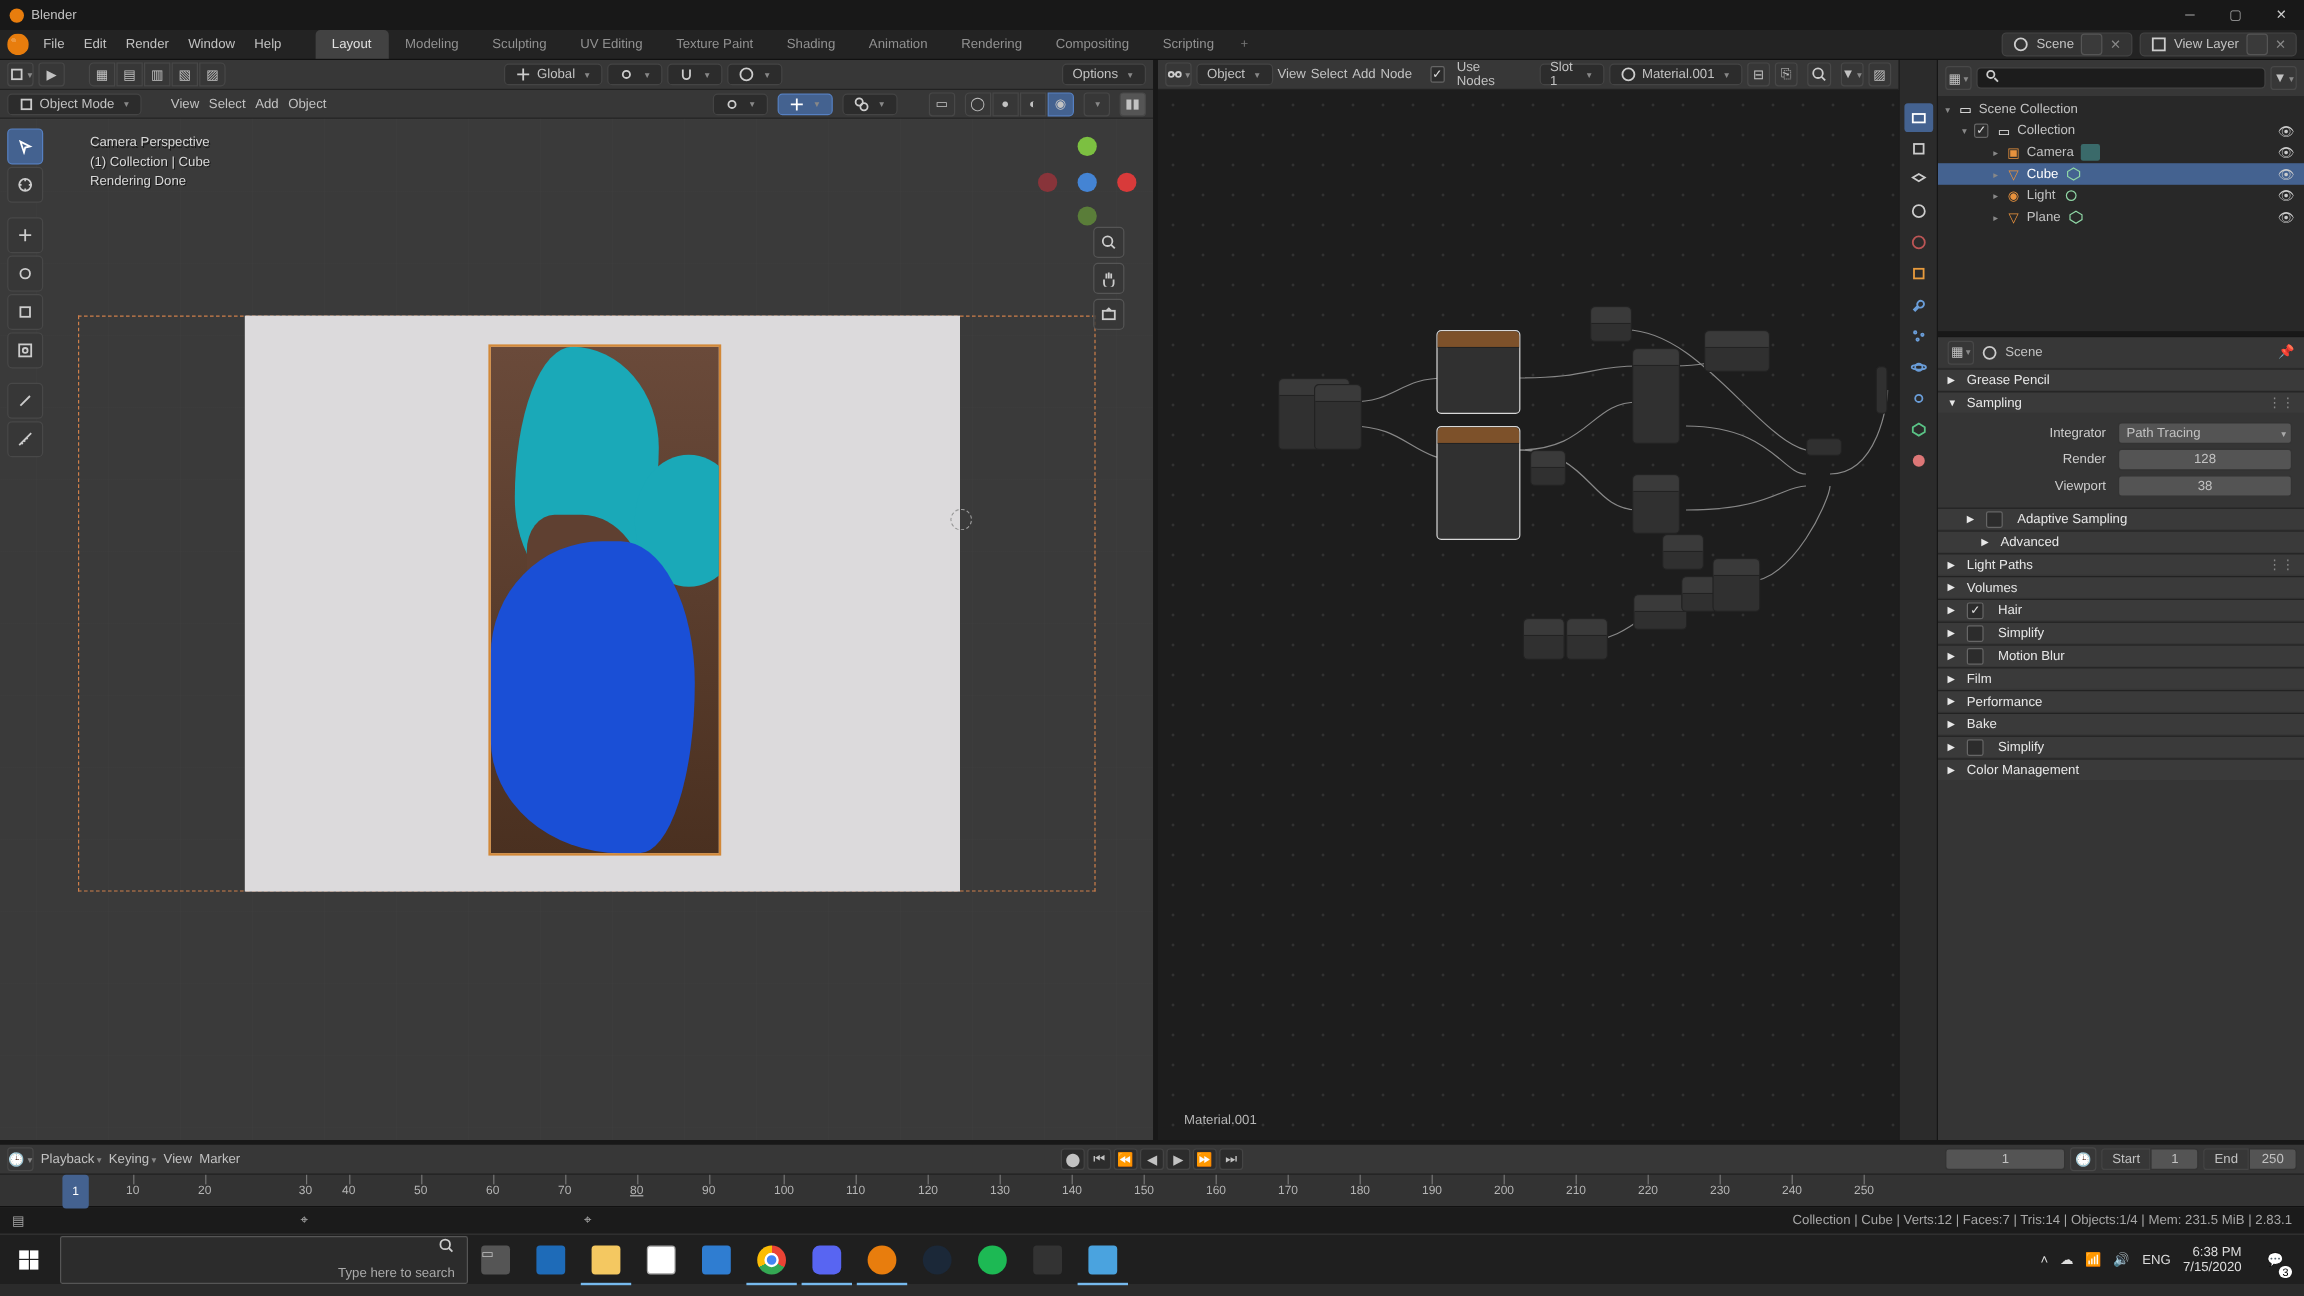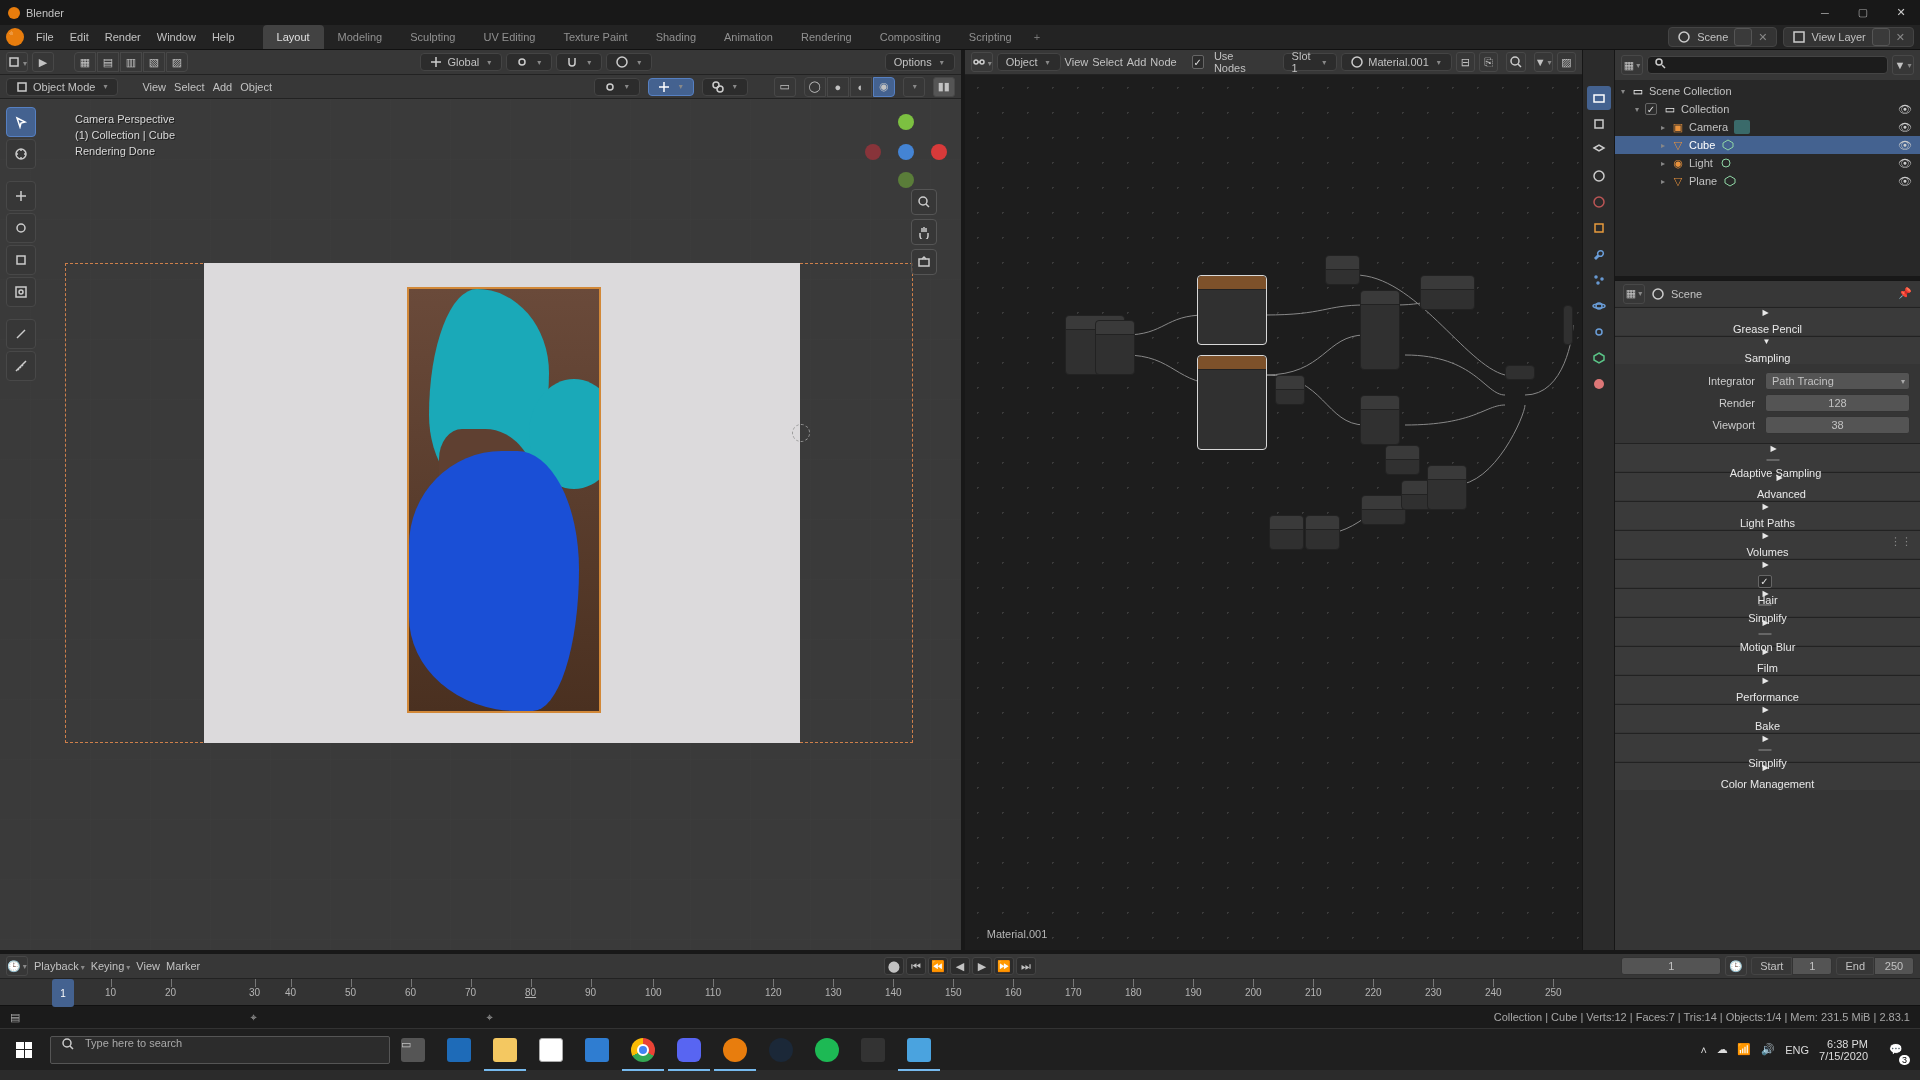--- a/index.html
+++ b/index.html
@@ -98,21 +98,21 @@
 
 
 .props { flex:1; overflow:auto; padding: 0; }
 .props-head { height:26px; background:#373737; display:flex; align-items:center; padding:0 8px; gap:6px; border-top:1px solid #161616; }
 .props-head .pin { margin-left:auto; color:#888; }
 .prop-row { display:flex; align-items:center; height:22px; padding: 0 10px; }
 .prop-row .plabel { flex: 0 0 140px; text-align:right; padding-right:10px; color:#ccc; font-size:11px; }
 .prop-row .pfield { flex:1; background:#545454; border:1px solid #333; border-radius:3px; height:18px; display:flex; align-items:center; padding:0 6px; justify-content:flex-end; position:relative; }
 .prop-row .pfield::after { content:"▾"; font-size:8px; position:absolute; right:4px; color:#aaa; }
 .prop-row .pnum { flex:1; background:#545454; border:1px solid #333; border-radius:3px; height:18px; display:flex; align-items:center; justify-content:center; }
-.section-head { height:28px; display:flex; align-items:center; padding:0 8px; background:#3a3a3a; color:#e8e8e8; gap:6px; border-top:1px solid #222; margin-top:1px;flex-direction:column; }
+.section-head { height:18px; display:flex; align-items:center; padding:0 8px; background:#3a3a3a; color:#e8e8e8; gap:6px; border-top:1px solid #222; margin-top:1px; }
 .section-head .arrow { font-size:8px; width:10px; }
 .section-head.open .arrow::before { content:"▼"; }
 .section-head:not(.open) .arrow::before { content:"▶"; }
 .section-head .dots { margin-left:auto; color:#888; }
 .check { width:14px; height:14px; border:1px solid #666; border-radius:2px; background:#2c2c2c; display:inline-flex; align-items:center; justify-content:center; margin-right:6px; }
 .check.ck::after { content:"✓"; color:#e0e0e0; font-size:10px; }
 
 
 .timeline-wrap { border-top: 4px solid #181818; background:#2b2b2b; }
 .timeline-head { height:24px; background:#373737; display:flex; align-items:center; padding:0 6px; gap:6px; }
@@ -126,21 +126,21 @@
 .tick::before { content:""; position:absolute; left:50%; top:0; width:1px; height:8px; background:#777; }
 .frame-cursor { position:absolute; left:52px; top:0; width:22px; height:28px; background:#446290; border-radius:3px; display:flex; align-items:center; justify-content:center; color:#fff; font-size:10px; }
 .statusbar { height:22px; background:#1b1b1b; display:flex; align-items:center; padding:0 10px; color:#a7a7a7; font-size:11px; }
 .statusbar .right { margin-left:auto; }
 
 
 .taskbar { height:42px; background:#1f1f1f; display:flex; align-items:center; padding:0; border-top:1px solid #333; }
 .taskbar .start { width:48px; height:42px; display:flex; align-items:center; justify-content:center; }
 .winlogo { width:16px; height:16px; display:grid; grid-template-columns:1fr 1fr; grid-template-rows:1fr 1fr; gap:1px; }
 .winlogo span { background:#fff; }
-.searchbox { width:340px; height:28px; background:#2c2c2c; border:1px solid #555; border-radius:2px; display:flex; align-items:flex-start; padding:0 10px; gap:10px; color:#aaa; margin-left:2px; }
+.searchbox { width:340px; height:40px; background:#2c2c2c; border:1px solid #555; border-radius:2px; display:flex; align-items:flex-end; padding:0 10px; gap:10px; color:#aaa; margin-left:2px;flex-direction:column; }
 .taskicon { width:46px; height:42px; display:flex; align-items:center; justify-content:center; position:relative; }
 .taskicon.active::after { content:""; position:absolute; bottom:0; left:2px; right:2px; height:2px; background:#76b9ed; }
 .taskicon .ico { width:24px; height:24px; border-radius:3px; }
 .tray { margin-left:auto; display:flex; align-items:center; gap:10px; padding-right:6px; color:#ddd; font-size:11px; }
 .tray .clock { line-height:12px; text-align:right; }
 .tray .notif { width:36px; height:42px; display:flex; align-items:center; justify-content:center; position:relative; }
 .tray .notif::after { content:"3"; position:absolute; bottom:6px; right:4px; background:#fff; color:#000; border-radius:8px; font-size:9px; padding:0 3px; }
 
 svg.sicon { width:14px; height:14px; stroke:#ccc; fill:none; stroke-width:1.5; }
 .chevron::after { content:"▾"; font-size:8px; color:#888; margin-left:2px; }

